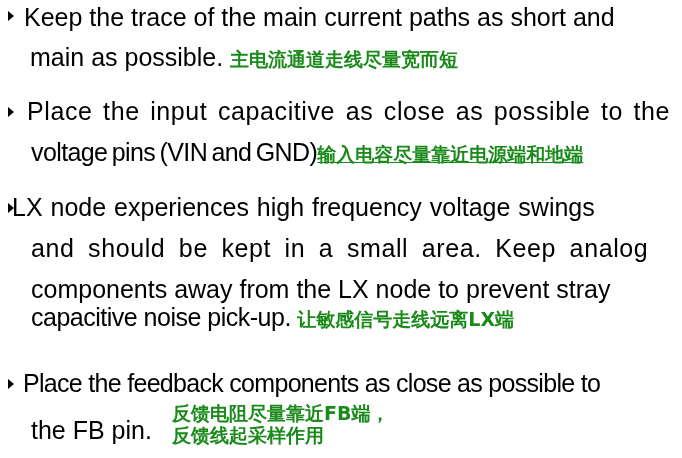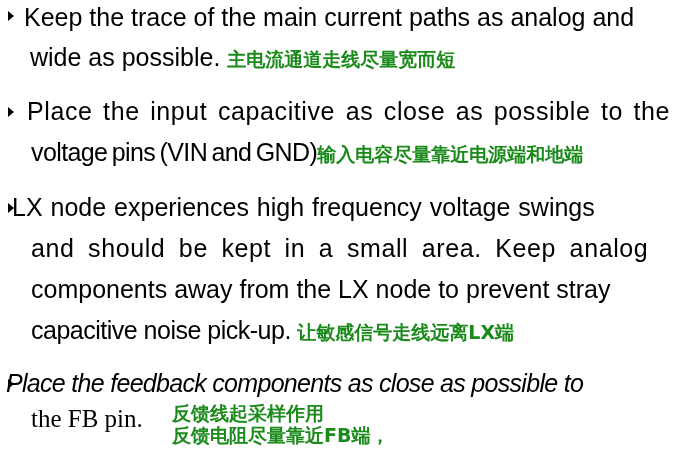--- a/index.html
+++ b/index.html
@@ -55,60 +55,60 @@
     letter-spacing: 0.6px;
     word-spacing: 3px;
   }
 </style>
 </head>
 <body>
 
 <div class="bullet-block" style="top:0;">
   <span class="bullet-marker" style="top:11px;"></span>
   <div class="bullet-line" style="left:24px; top:2px;">
-    <span>Keep the trace of the main current paths as analog and</span>
+    <span>Keep the trace of the main current paths as short and</span>
   </div>
   <div class="bullet-line" style="left:30px; top:42px;">
-    <span>wide as possible.</span>
+    <span>main as possible.</span>
     <span class="cn">主电流通道走线尽量宽而短</span>
   </div>
 </div>
 
 <div class="bullet-block" style="top:0;">
   <span class="bullet-marker" style="top:107px;"></span>
   <div class="bullet-line justify" style="left:27px; top:96px;">
     <span>Place the input capacitive as close as possible to the</span>
   </div>
   <div class="bullet-line" style="left:31px; top:137px; letter-spacing:-0.6px; word-spacing:-2px;">
-    <span>voltage pins (VIN and GND)</span><span class="cn" style="letter-spacing:0;">输入电容尽量靠近电源端和地端</span>
+    <span>voltage pins (VIN and GND)</span><span class="cn" style="letter-spacing:0;text-decoration:underline;">输入电容尽量靠近电源端和地端</span>
   </div>
 </div>
 
 <div class="bullet-block" style="top:0;">
   <span class="bullet-marker" style="top:203px;"></span>
   <div class="bullet-line" style="left:12px; top:192px; word-spacing:1px;">
     <span>LX node experiences  high frequency voltage swings</span>
   </div>
   <div class="bullet-line justify" style="left:31px; top:233px; word-spacing:6px;">
     <span>and should be kept in a small area. Keep analog</span>
   </div>
   <div class="bullet-line" style="left:31px; top:274px;">
     <span>components away from the LX node to prevent stray</span>
   </div>
-  <div class="bullet-line" style="left:31px; top:315px; letter-spacing:-0.5px;">
+  <div class="bullet-line" style="left:31px; top:302px; letter-spacing:-0.5px;">
     <span>capacitive noise pick-up.</span>
     <span class="cn" style="letter-spacing:0;">让敏感信号走线远离LX端</span>
   </div>
 </div>
 
 <div class="bullet-block" style="top:0;">
   <span class="bullet-marker" style="top:379px;"></span>
-  <div class="bullet-line" style="left:6px; top:368px; letter-spacing:-0.7px;font-style:italic;">
+  <div class="bullet-line" style="left:23px; top:368px; letter-spacing:-0.7px;">
     <span>Place the feedback components as close as possible to</span>
   </div>
-  <div class="bullet-line" style="left:31px; top:404px;font-family:Liberation Serif, serif;">
+  <div class="bullet-line" style="left:31px; top:415px;">
     <span>the FB pin.</span>
   </div>
   <div class="cn-block" style="left:172px; top:402px;">
+    <div>反馈电阻尽量靠近FB端，</div>
     <div>反馈线起采样作用</div>
-    <div>反馈电阻尽量靠近FB端，</div>
   </div>
 </div>
 
 </body></html>

